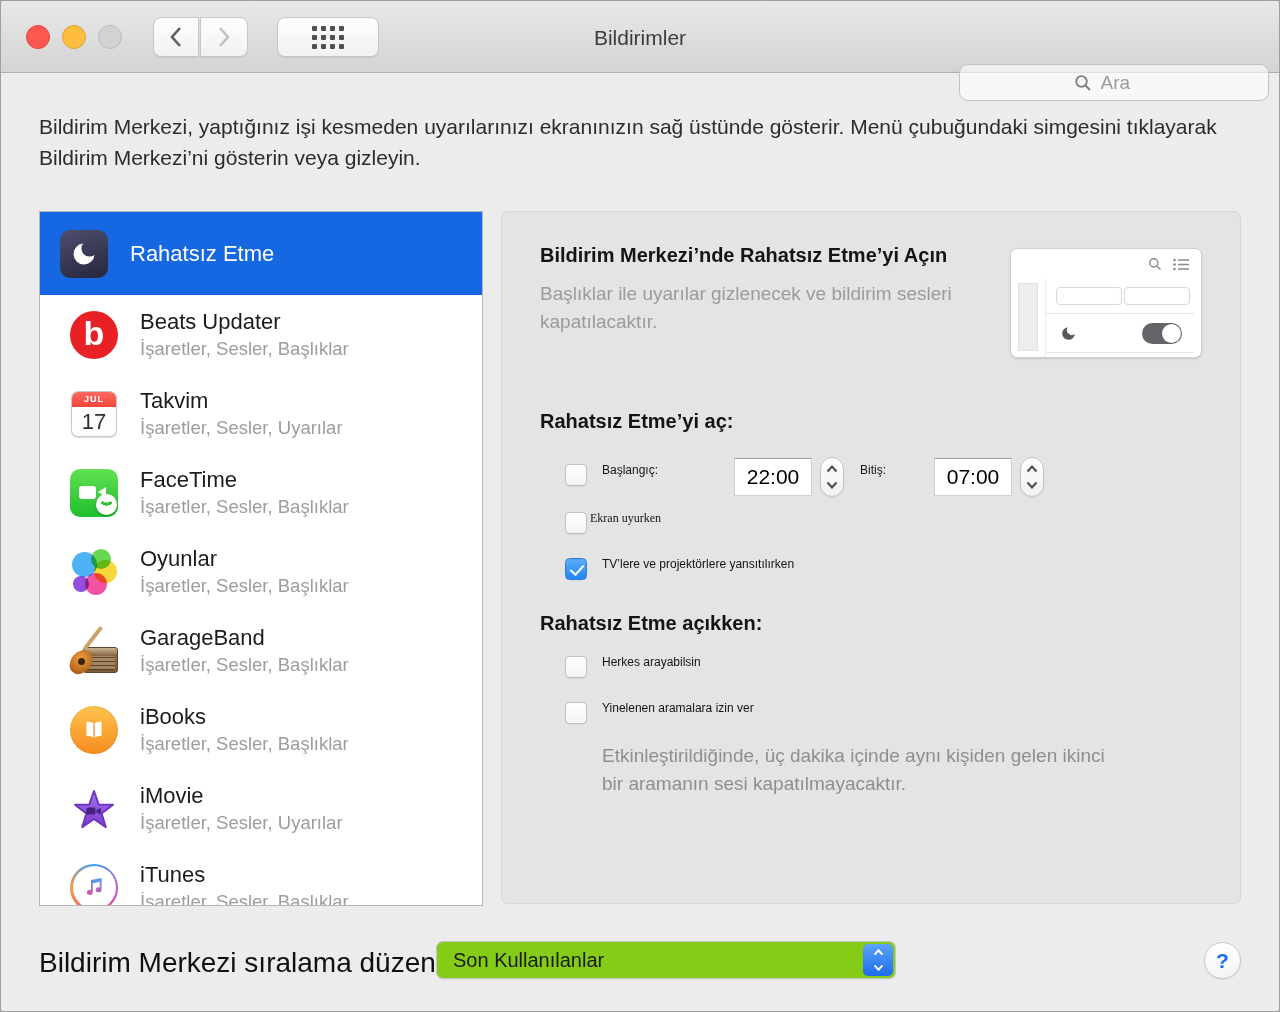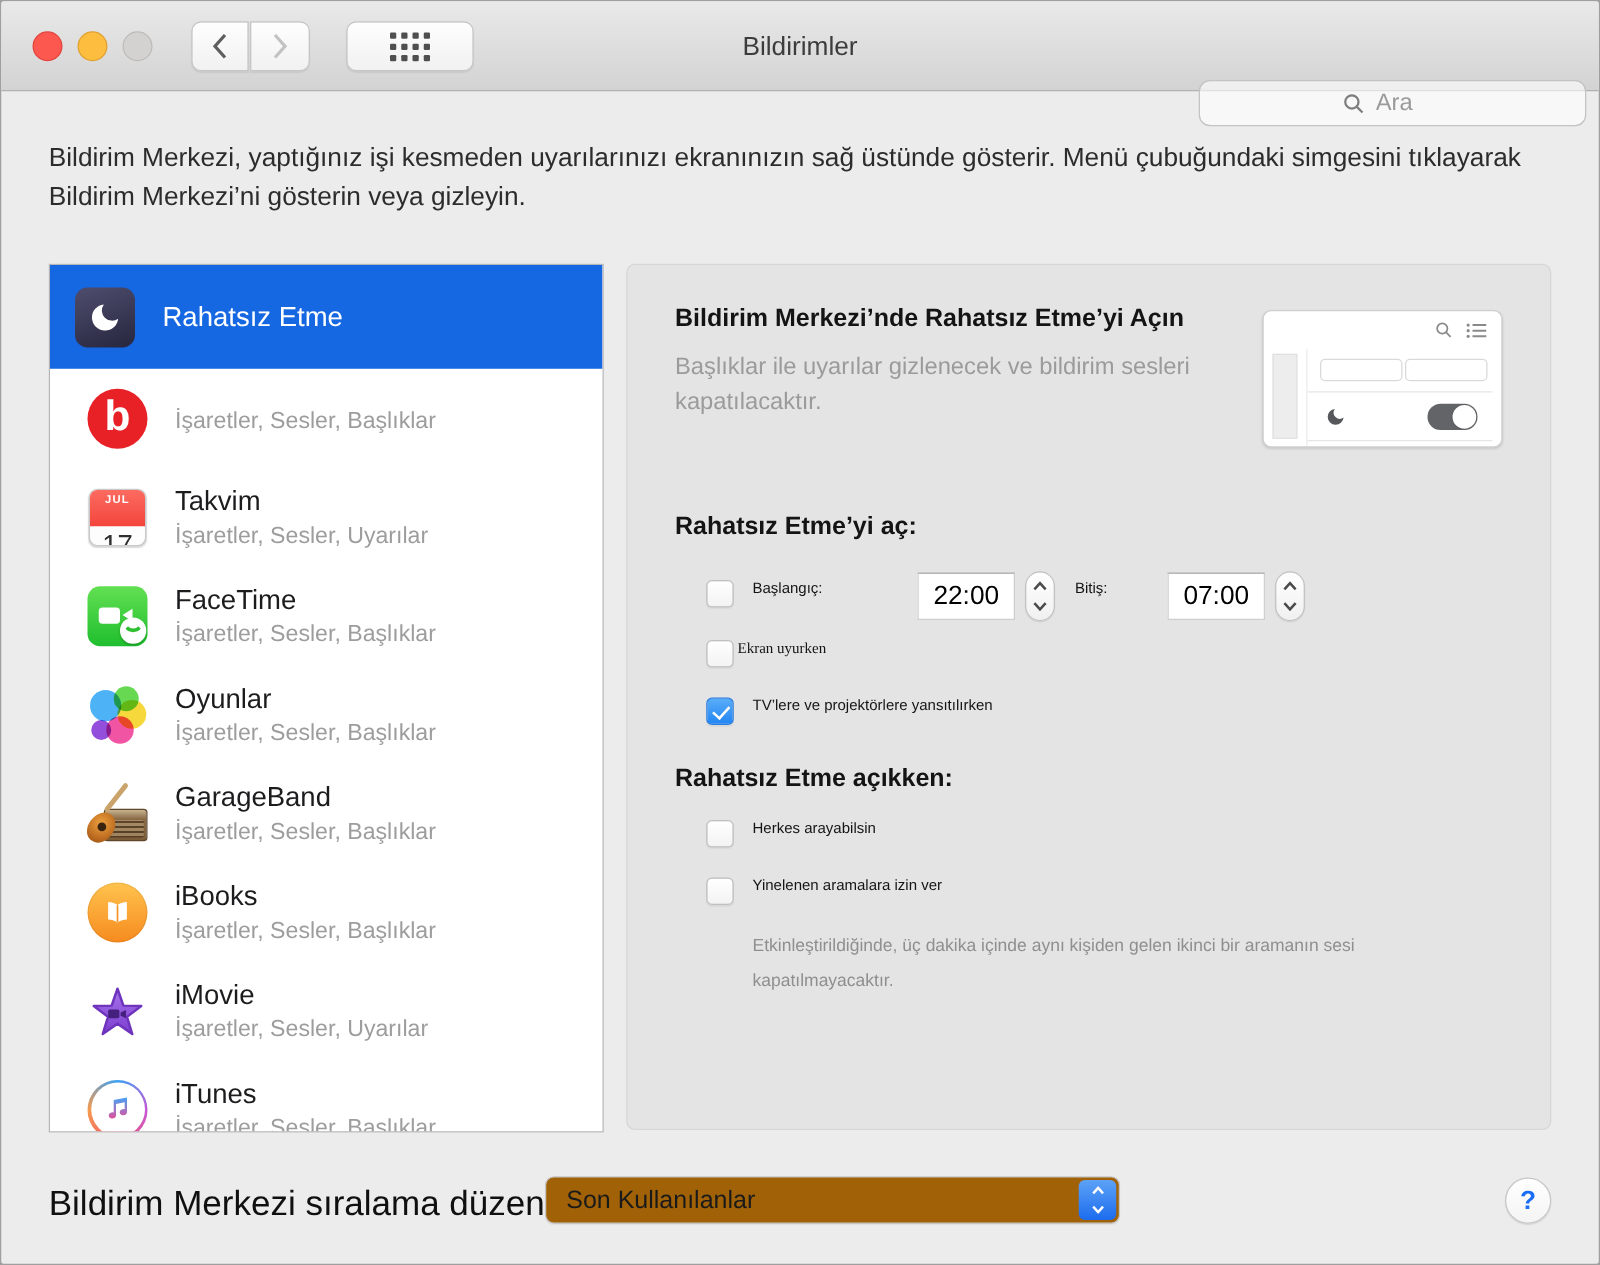--- a/index.html
+++ b/index.html
@@ -45,21 +45,21 @@
   .title{font-size:22px;color:#1c1c1e;line-height:27px;}
   .row.selected .title{color:#fff;}
   .sub{font-size:18.5px;color:#9d9d9d;line-height:24px;margin-top:2px;}
   
   .ic-moon{width:48px;height:48px;border-radius:10px;
     background:linear-gradient(160deg,#4e4d6e,#27263e);display:flex;align-items:center;justify-content:center;}
   .ic-beats{width:48px;height:48px;border-radius:50%;background:#e82127;color:#fff;
     display:flex;align-items:center;justify-content:center;font-size:34px;font-weight:bold;line-height:1;padding-bottom:3px;}
   .ic-cal{width:46px;height:46px;margin:1px;border-radius:7px;background:#fdfdfd;border:1px solid #c9c9c9;
     overflow:hidden;box-shadow:0 1px 1px rgba(0,0,0,.15);}
-  .ic-cal .hd{height:29px;background:linear-gradient(#fc6b60,#f3453c);color:#fff;font-size:9px;
+  .ic-cal .hd{height:15px;background:linear-gradient(#fc6b60,#f3453c);color:#fff;font-size:9px;
     font-weight:bold;text-align:center;line-height:15px;letter-spacing:1px;}
   .ic-cal .dy{font-size:22px;color:#2f2f2f;text-align:center;line-height:29px;}
   .ic-ft{width:48px;height:48px;border-radius:10px;background:linear-gradient(#62e052,#1fbe2e);position:relative;}
   .ic-ft .cam{position:absolute;left:9px;top:17px;width:17px;height:13px;background:#fff;border-radius:3px;}
   .ic-ft .lens{position:absolute;left:28px;top:18px;width:0;height:0;
     border-top:5.5px solid transparent;border-bottom:5.5px solid transparent;border-right:8px solid #fff;}
   .ic-ft .badge{position:absolute;right:1px;bottom:2px;width:21px;height:21px;border-radius:50%;
     background:#fff;box-shadow:0 1px 2px rgba(0,0,0,.25);display:flex;align-items:center;justify-content:center;}
   .ic-ft .handset{width:9px;height:9px;border-left:3px solid #2fc032;border-bottom:3px solid #2fc032;
     border-bottom-left-radius:9px;transform:rotate(-45deg) translate(1px,-1px);}
@@ -92,38 +92,38 @@
     background:linear-gradient(#fff,#f3f3f3);border:1px solid #bfbfbf;box-shadow:0 1px 1px rgba(0,0,0,.05);}
   .cb.checked{background:linear-gradient(#59acf8,#2386f3);border-color:#2a7de0;}
   .cb.checked::after{content:"";position:absolute;left:7px;top:3px;width:6px;height:11px;
     border-right:2.6px solid #fff;border-bottom:2.6px solid #fff;transform:rotate(42deg);}
   .cb-label{position:absolute;font-size:12px;color:#141414;}
   .timefield{position:absolute;width:78px;height:38px;background:#fff;border:1px solid #cfcfcf;
     border-top-color:#a0a0a0;font-family:inherit;font-size:21px;text-align:center;color:#000;padding:0;}
   .stepper{position:absolute;width:24px;height:40px;border-radius:12px;
     background:linear-gradient(#fff,#f0f0f0);border:1px solid #c3c3c3;box-shadow:0 1px 1px rgba(0,0,0,.08);
     display:flex;flex-direction:column;align-items:center;justify-content:space-between;padding:7px 0;}
-  .note{position:absolute;left:100px;top:530px;width:525px;font-size:14px;line-height:28px;color:#8f8f8f;}
+  .note{position:absolute;left:100px;top:530px;width:525px;font-size:19px;line-height:28px;color:#8f8f8f;}
   
   .preview{position:absolute;left:508px;top:36px;width:192px;height:110px;background:#fff;
     border:1px solid #cfcfcf;border-radius:7px;box-shadow:0 1px 2px rgba(0,0,0,.12);overflow:hidden;}
   .pv-top{height:30px;display:flex;align-items:center;justify-content:flex-end;gap:11px;padding-right:11px;}
   .pv-col{position:absolute;left:7px;top:34px;bottom:6px;width:20px;background:#ededed;border:1px solid #e0e0e0;}
   .pv-main{position:absolute;left:34px;right:7px;top:30px;bottom:0;border-left:1px solid #ececec;}
   .pv-tabs{position:absolute;left:10px;right:4px;top:8px;height:18px;display:flex;gap:2px;}
   .pv-tabs i{flex:1;border:1px solid #d9d9d9;border-radius:4px;}
   .pv-dnd{position:absolute;left:0;right:0;top:34px;height:40px;border-top:1px solid #e6e6e6;
     border-bottom:1px solid #e6e6e6;display:flex;align-items:center;justify-content:space-between;
     padding:0 12px 0 14px;}
   .pv-toggle{width:40px;height:21px;border-radius:11px;background:#636468;position:relative;}
   .pv-toggle::after{content:"";position:absolute;right:1px;top:1px;width:19px;height:19px;border-radius:50%;
     background:#fff;box-shadow:0 0 1px rgba(0,0,0,.4);}
   
   .footer-label{position:absolute;left:38px;top:946px;font-size:28px;font-weight:500;color:#101010;}
-  .dropdown{position:absolute;left:435px;top:940px;width:460px;height:38px;background:#a16207;
+  .dropdown{position:absolute;left:435px;top:940px;width:460px;height:38px;background:#84cc16;
     border:1px solid #c6c6c6;border-radius:7px;box-shadow:0 1px 1px rgba(0,0,0,.06);
     display:flex;align-items:center;}
   .dropdown .val{flex:1;padding-left:16px;font-size:20px;color:#1a1a1a;}
   .dd-cap{width:30px;height:32px;margin-right:2px;border-radius:5px;
     background:linear-gradient(#5da2f7,#1c6cee);display:flex;flex-direction:column;
     align-items:center;justify-content:space-between;padding:5px 0;}
   .helpbtn{position:absolute;left:1203px;top:941px;width:37px;height:37px;border-radius:50%;
     background:linear-gradient(#fff,#f4f4f4);border:1px solid #c7c7c7;box-shadow:0 1px 1px rgba(0,0,0,.1);
     display:flex;align-items:center;justify-content:center;font-size:21px;font-weight:bold;color:#1a6df5;}
 </style>
@@ -190,20 +190,21 @@
       <div class="txt">
           <div class="title">Rahatsız Etme</div>
         </div>
     </div>
 
     <div class="row">
       <div class="appicon">
           <div class="ic-beats">b</div>
         </div>
       <div class="txt">
+        <div class="title">Beats Updater</div>
         <div class="sub">İşaretler, Sesler, Başlıklar</div>
       </div>
     </div>
 
     <div class="row">
       <div class="appicon">
           <div class="ic-cal">
         <div class="hd">JUL</div>
         <div class="dy">17</div>
       </div>

